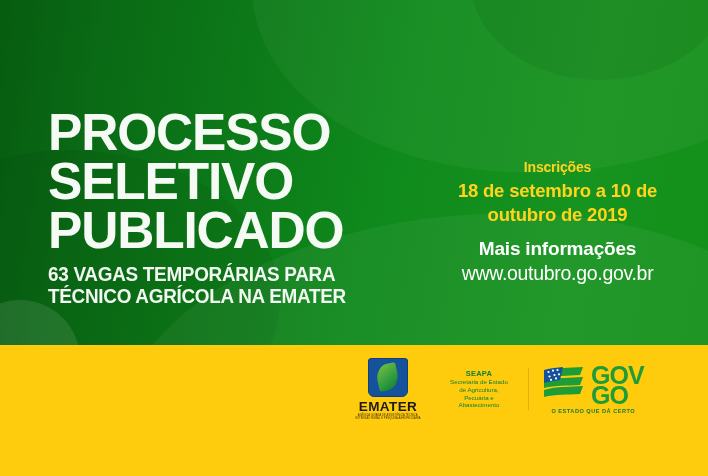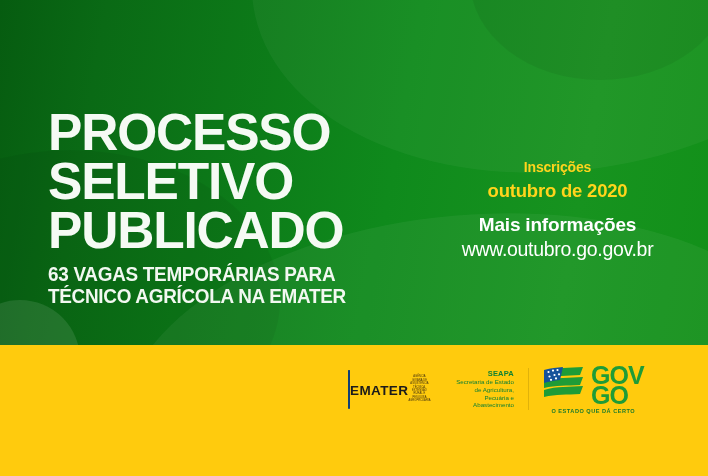--- a/index.html
+++ b/index.html
@@ -157,21 +157,21 @@
     top: 12px;
     height: 64px;
     display: flex;
     align-items: center;
     gap: 0;
   }
 
   
   .emater-logo {
     display: flex;
-    flex-direction: row;
+    flex-direction: column;
     align-items: center;
     width: 80px;
   }
   .emater-shield {
     position: relative;
     width: 38px;
     height: 37px;
     background: #15529b;
     border: 1.5px solid #103f77;
     border-radius: 3px 3px 6px 6px;
@@ -203,21 +203,21 @@
     font-size: 2.6px;
     line-height: 3.4px;
     letter-spacing: 0.1px;
     text-align: center;
     max-width: 76px;
   }
 
   
   .seapa {
     margin-left: 16px;
-    text-align: right;
+    text-align: center;
     color: #128133;
     width: 70px;
   }
   .seapa-title {
     font-family: "Liberation Sans", sans-serif;
     font-weight: bold;
     font-size: 7.5px;
     line-height: 9px;
     letter-spacing: 0.2px;
   }
@@ -286,21 +286,22 @@
     <div class="headline">
       <div class="headline-line">PROCESSO</div>
       <div class="headline-line">SELETIVO</div>
       <div class="headline-line">PUBLICADO</div>
       <div class="subhead">63 VAGAS TEMPORÁRIAS PARA</div>
       <div class="subhead" style="margin-top:0">TÉCNICO AGRÍCOLA NA EMATER</div>
     </div>
 
     <div class="info-block">
       <div class="info-yellow head">Inscrições</div>
-      <div class="info-yellow">outubro de 2020</div>
+      <div class="info-yellow">18 de setembro a 10 de</div>
+      <div class="info-yellow">outubro de 2019</div>
       <div class="info-white-head">Mais informações</div>
       <div class="info-white-url">www.outubro.go.gov.br</div>
     </div>
   </div>
 
   <div class="yellow-bar">
     <div class="logo-row">
 
       <div class="emater-logo">
         <div class="emater-shield"></div>

